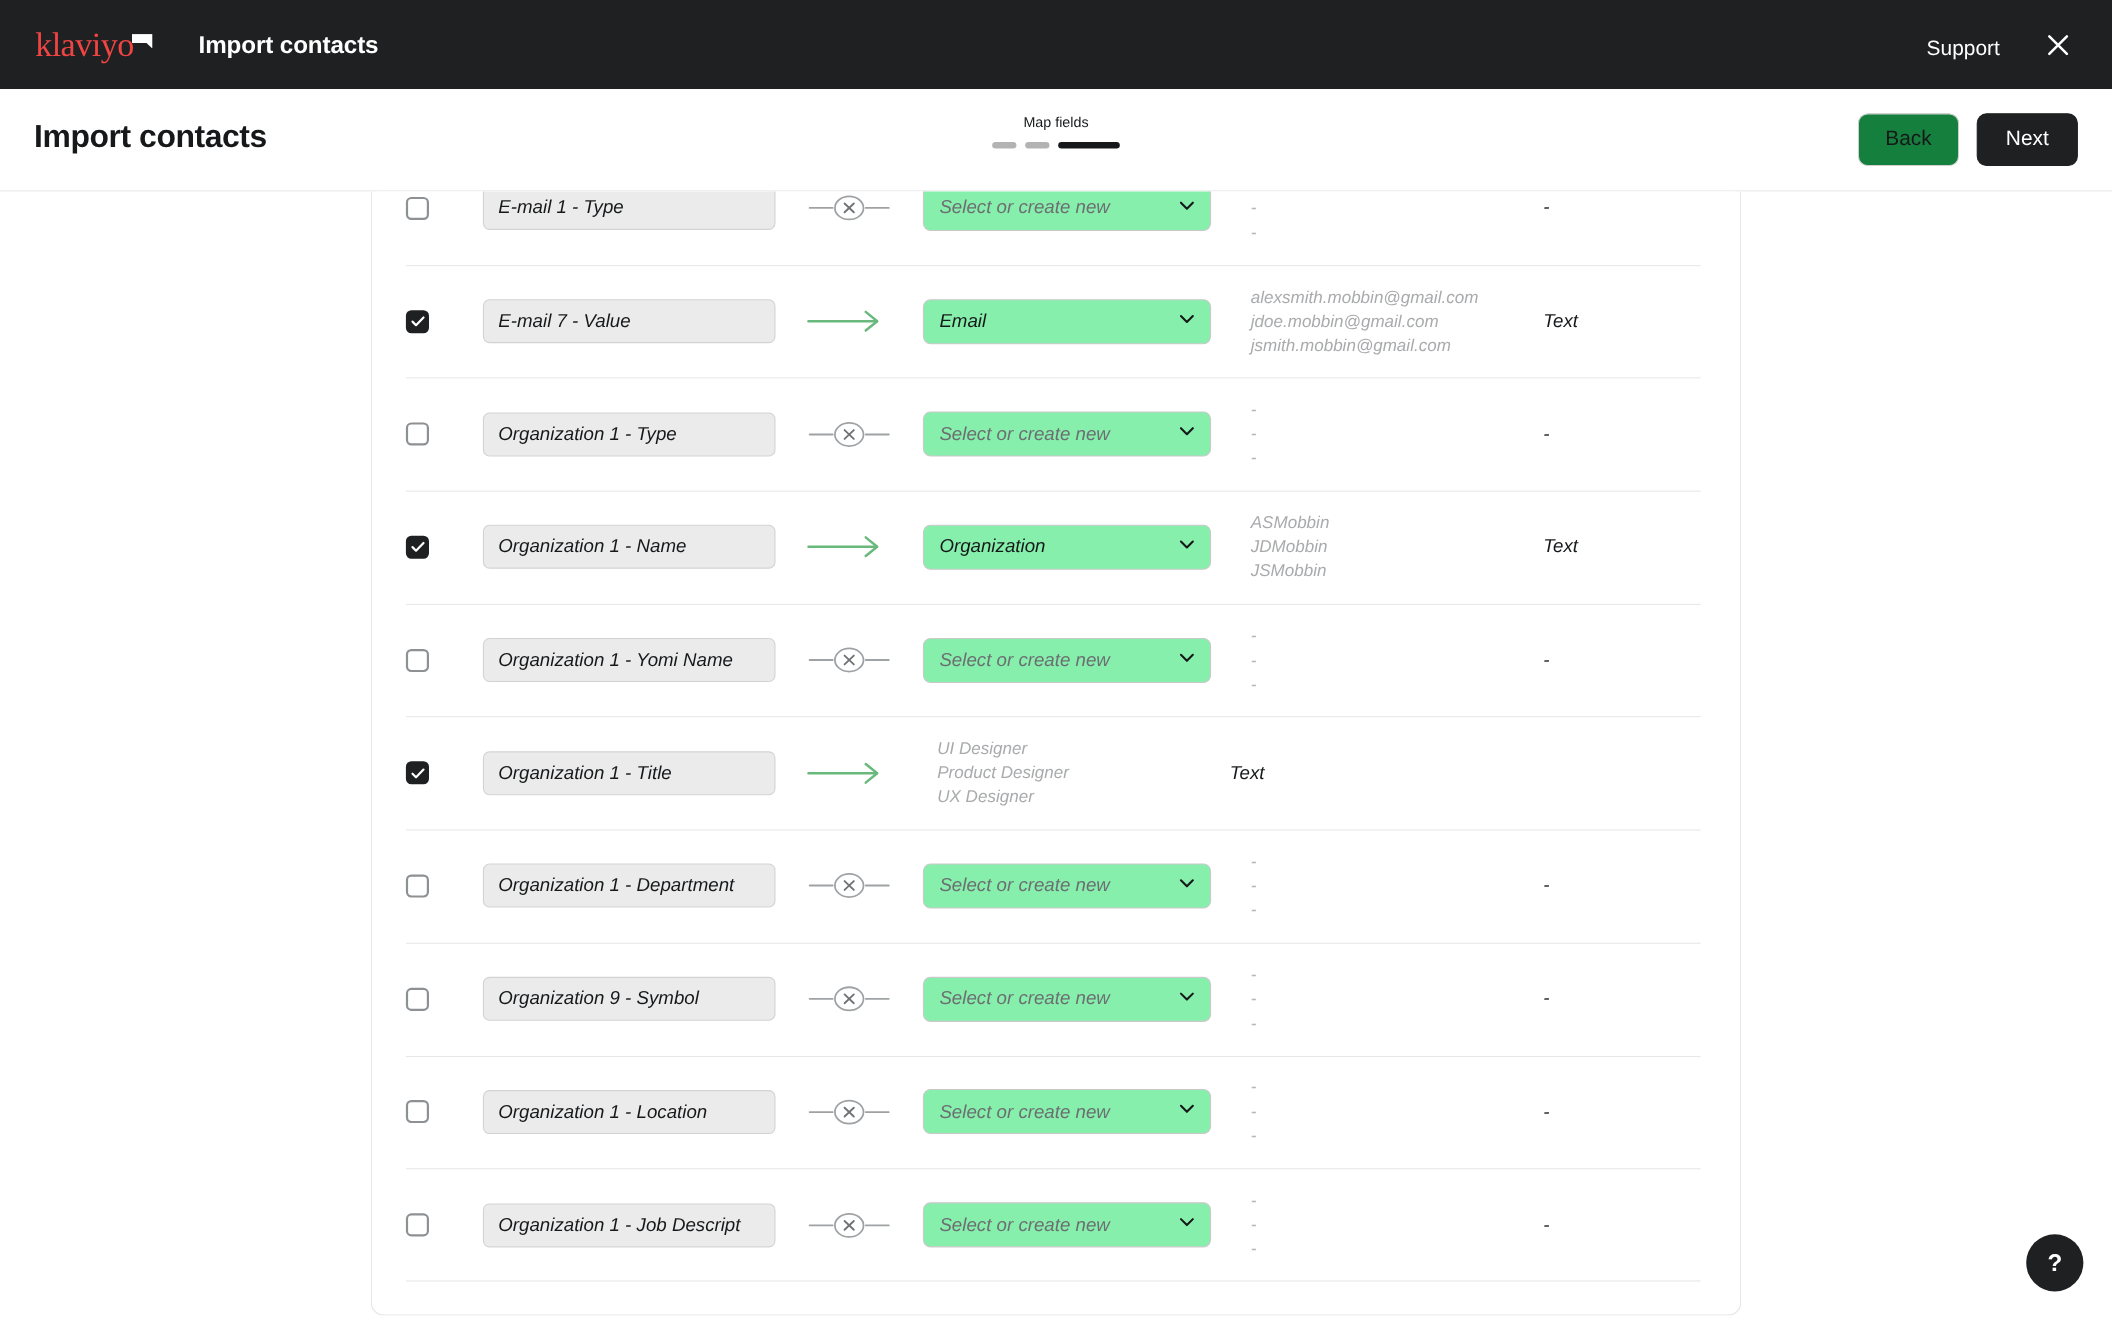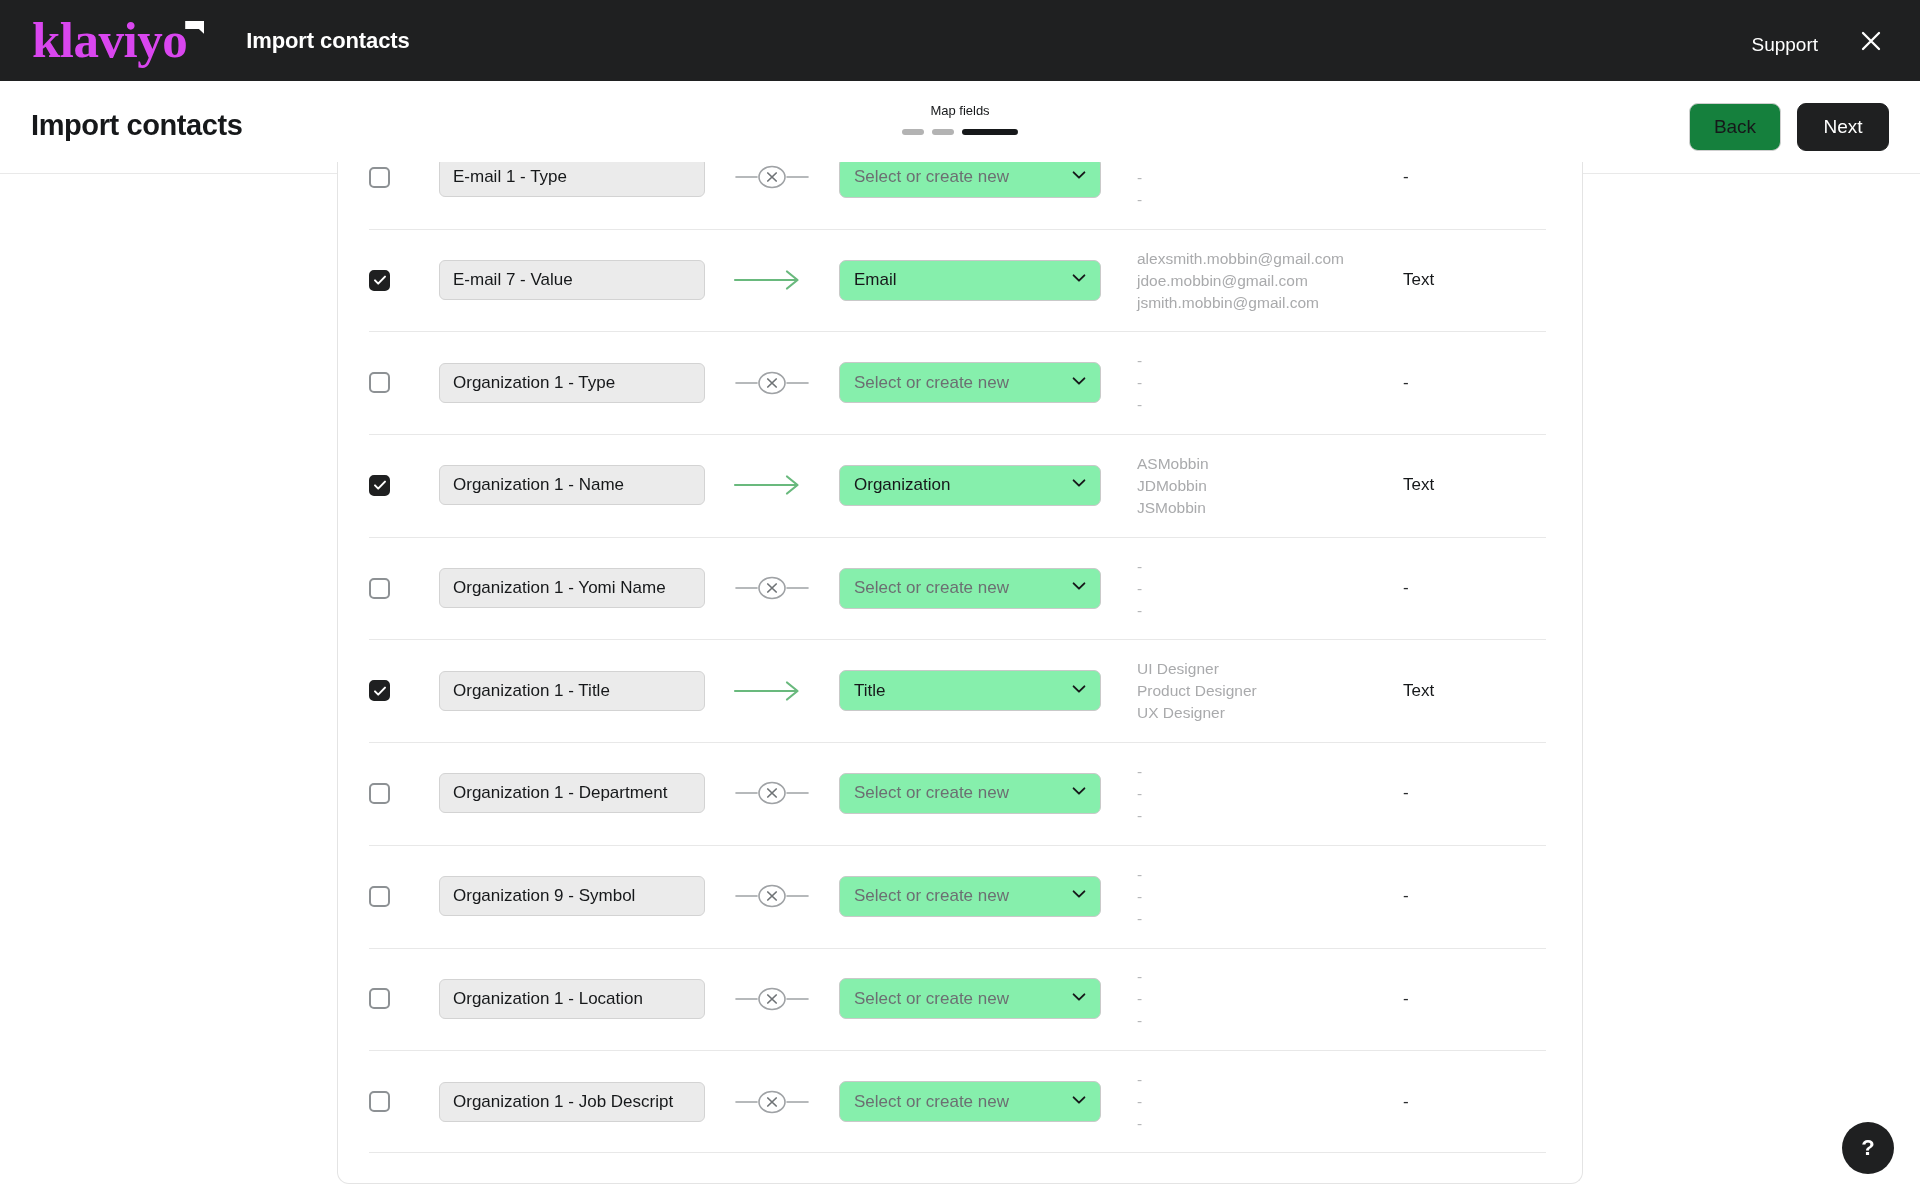--- a/index.html
+++ b/index.html
@@ -26,25 +26,25 @@
   }
   .brand {
     position: relative;
     display: flex;
     align-items: flex-start;
     margin-left: 12px;
     margin-right: 42px;
   }
   .brand-word {
     font-family: "Liberation Serif", serif;
-    font-size: 51px;
+    font-size: 31px;
     line-height: 1;
     letter-spacing: -0.5px;
-    color: #d946ef;
-    font-weight: 700;
+    color: #ef4444;
+    font-weight: 400;
   }
   .brand-flag {
     width: 19px;
     height: 13px;
     background: #ffffff;
     margin-top: 6px;
     margin-left: -2px;
     clip-path: polygon(0 0, 100% 0, 100% 100%, 72% 62%, 0 62%);
   }
   .topbar-title {
@@ -128,28 +128,29 @@
   .btn-primary {
     background: #1f2021;
     border: 1px solid #1f2021;
     color: #ffffff;
   }
 
   
   .panel {
     position: absolute;
     left: 337px;
-    top: 162px;
+    top: 174px;
     width: 1246px;
     height: 1022px;
     background: #ffffff;
     border: 1px solid #e4e4e4;
     border-top: none;
     border-radius: 0 0 12px 12px;
     overflow: hidden;
+    font-style: italic;
   }
   .rows {
     position: absolute;
     left: 0;
     top: -36px;           
     width: 100%;
   }
   .row {
     position: relative;
     height: 102.7px;
@@ -462,26 +463,20 @@
         </div>
         <div class="src">
           <span>Organization 1 - Title</span>
         </div>
         <div class="conn">
           <svg width="78" height="24" viewBox="0 0 78 24" aria-hidden="true">
             <path d="M2 12 H64" stroke="#69b97d" stroke-width="2.2" stroke-linecap="round" fill="none"></path>
             <path d="M54 3.5 L64.5 12 L54 20.5" stroke="#69b97d" stroke-width="2.2" stroke-linecap="round" stroke-linejoin="round" fill="none"></path>
           </svg>
         </div>
-        <div class="tgt">
-          <span class="tgt-text">Title</span>
-          <span><svg width="18" height="18" viewBox="0 0 18 18" aria-hidden="true">
-              <path d="M3.6 6.3 L9 11.7 L14.4 6.3" stroke="#16181a" stroke-width="1.9" stroke-linecap="round" stroke-linejoin="round" fill="none"></path>
-            </svg></span>
-        </div>
         <div class="samples">
           <div>UI Designer</div>
           <div>Product Designer</div>
           <div>UX Designer</div>
         </div>
         <div class="type">Text</div>
       </div>
       <div class="row">
         <div class="cb"></div>
         <div class="src">

